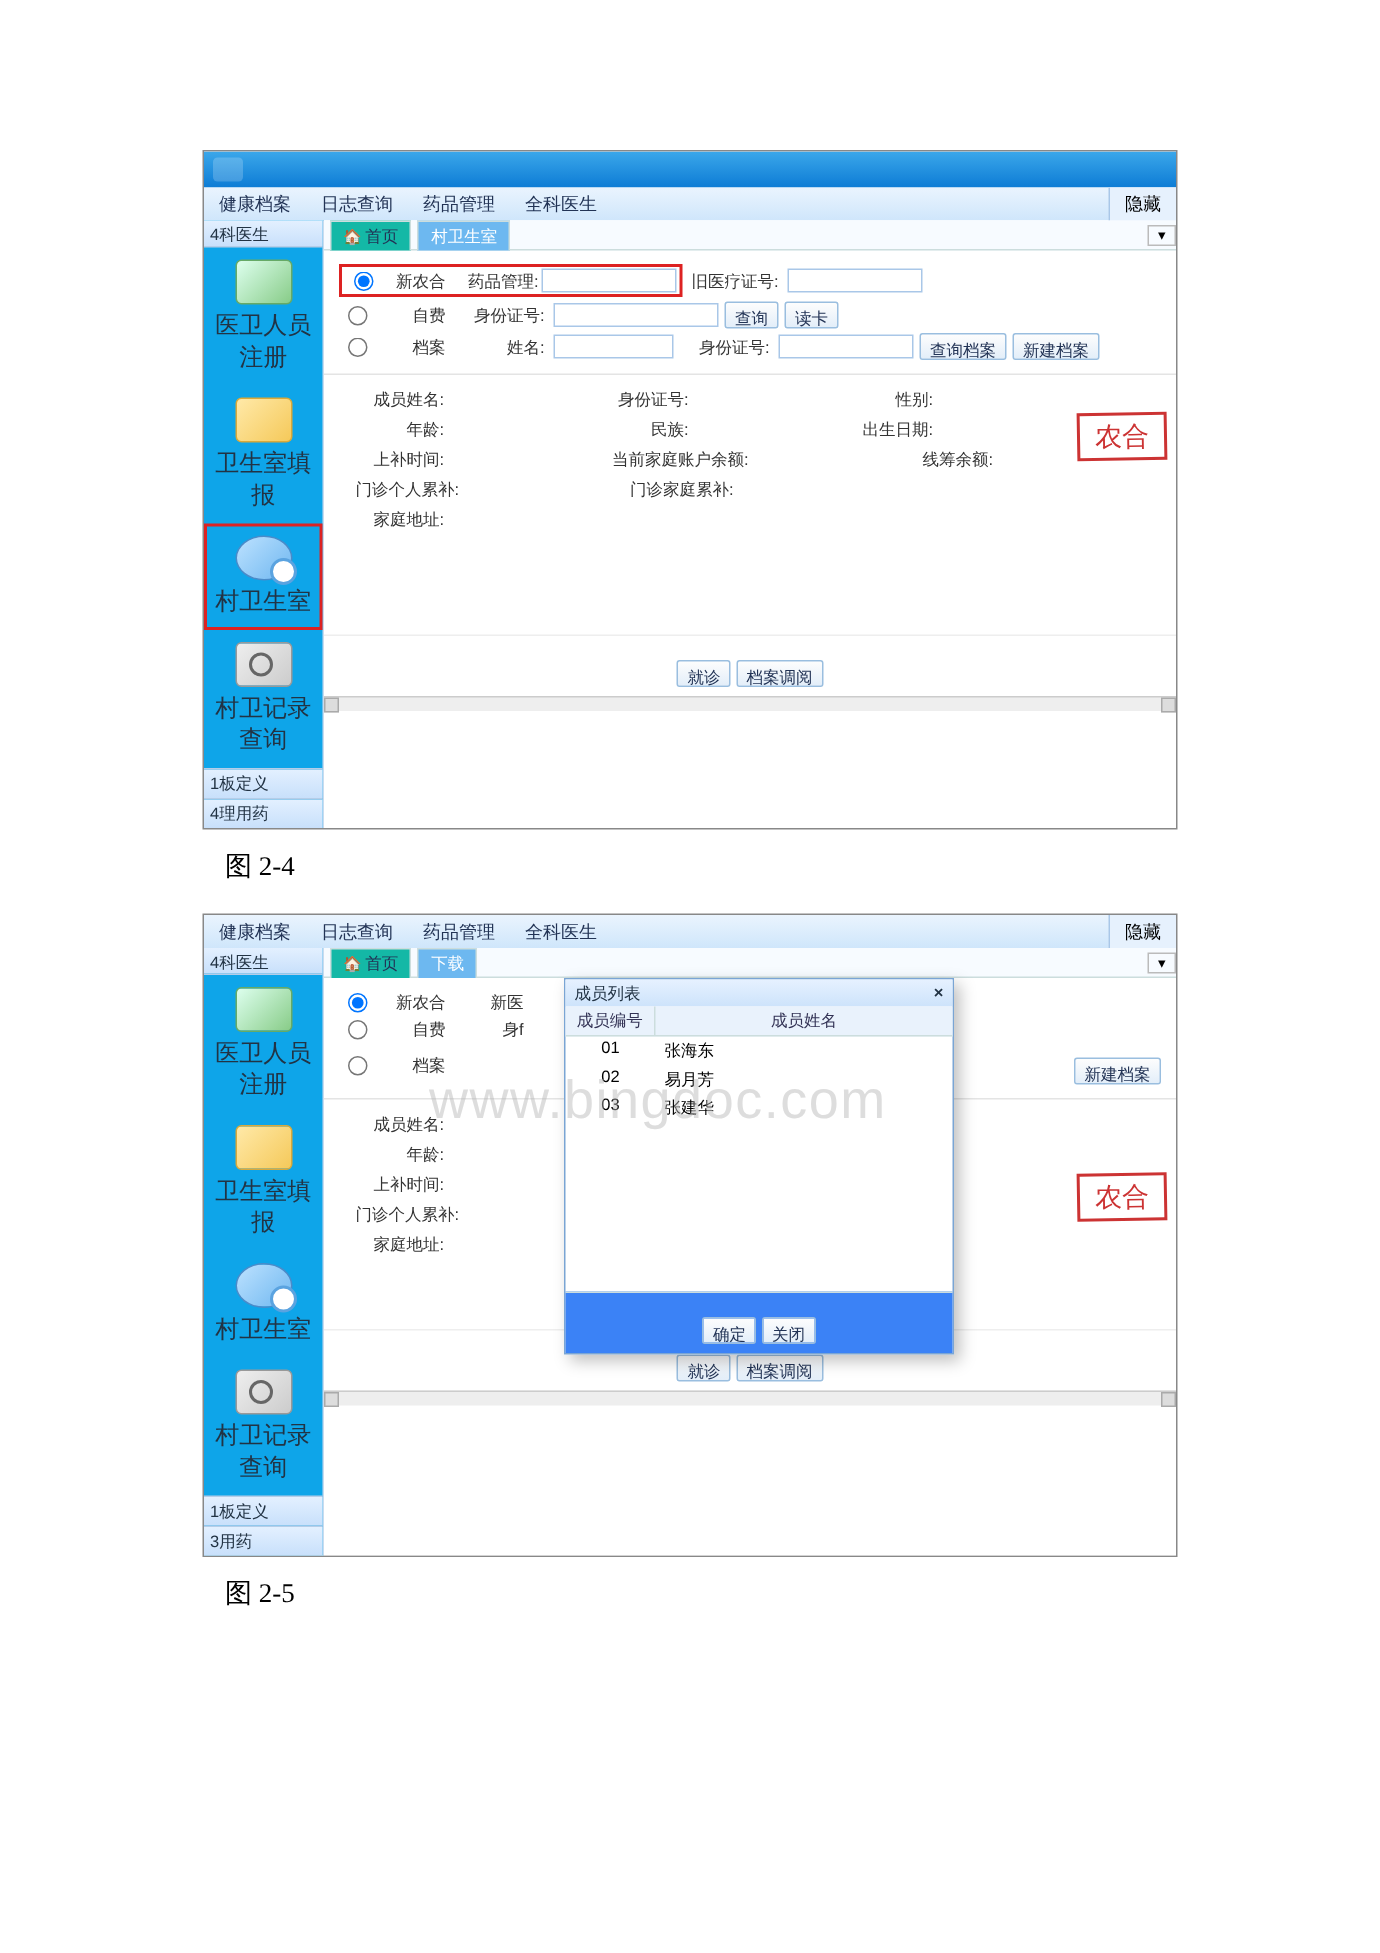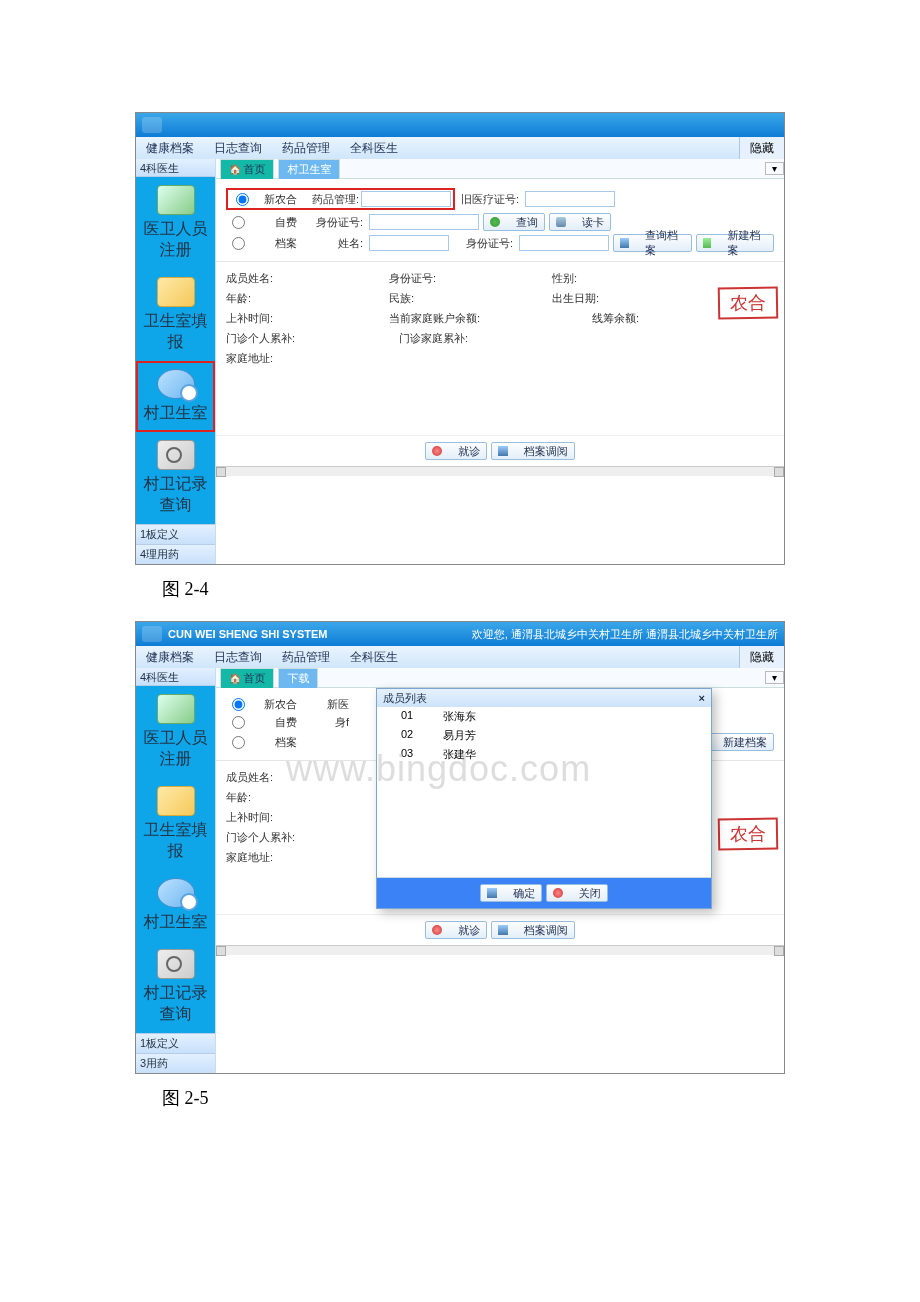--- a/index.html
+++ b/index.html
@@ -1,17 +1,17 @@
 <!DOCTYPE html>
 <html><head>
 <meta charset="utf-8">
 <style>
   * { box-sizing: border-box; margin: 0; padding: 0; }
   body { font-family: "Microsoft YaHei", SimSun, sans-serif; background: #fff; font-size: 12px; }
-  .page { max-width: 920px; margin: 0 auto; padding: 12px; }
+  .page { max-width: 920px; margin: 0 auto; padding: 0; }
   .screenshot { border: 1px solid #888; margin: 0 auto; width: 650px; position: relative; background: #fff; overflow: hidden; }
   .caption { font-size: 18px; font-family: "SimSun", serif; padding: 12px 0 20px 150px; }
   
   
   .titlebar { height: 24px; background: linear-gradient(to bottom,#3ba7ea 0%,#0d7cd5 100%); color: #fff; display: flex; align-items: center; padding: 0 6px; font-size: 11px; font-weight: bold; overflow: hidden; white-space: nowrap; }
   .titlebar .right { margin-left: auto; font-weight: normal; font-size: 11px; }
   .titlebar .logo { width: 20px; height: 16px; background: rgba(255,255,255,0.2); border-radius: 3px; margin-right: 6px; }
 
   
   .menubar { height: 22px; background: linear-gradient(to bottom,#eaf4fe,#cfe6fb); display: flex; align-items: center; font-size: 12px; color: #235; }
@@ -40,45 +40,45 @@
   .tab.active { background:#6db8f0; color:#fff; }
   .tab-close { margin-left:auto; padding:0 6px; border:1px solid #bbb; font-size:10px; }
 
   .form-area { padding: 6px 10px; font-size: 11px; color:#333; }
   .form-row { display: flex; align-items: center; margin: 3px 0; gap: 4px; }
   .form-row label { min-width: 46px; text-align: right; margin-right:2px; }
   .form-row .lbl2 { min-width: 60px; text-align:right; }
   .red-box { border: 2px solid #d22; padding: 1px 2px; display:inline-flex; align-items:center; }
   input.txt { height: 16px; border: 1px solid #a9c7e8; width: 90px; padding: 0 2px; }
   input.radio { margin: 0 2px 0 6px; }
-  .btn { height: 18px; border: 1px solid #9abedf; background: linear-gradient(to bottom,#fdfdfd,#e3eef9); padding: 0 6px; font-size: 11px; display:inline-flex; align-items:center; gap:16px; color:#235; cursor:pointer; border-radius:2px; }
+  .btn { height: 18px; border: 1px solid #9abedf; background: linear-gradient(to bottom,#fdfdfd,#e3eef9); padding: 0 6px; font-size: 11px; display:inline-flex; align-items:center; gap:3px; color:#235; cursor:pointer; border-radius:2px;flex-direction:column; }
   .btn .bi { width:10px; height:10px; display:inline-block; }
   .bi-search { background: radial-gradient(circle,#5b5,#393); border-radius:50%; }
   .bi-card { background: linear-gradient(#acd,#68a); border-radius:2px; }
   .bi-doc { background: linear-gradient(#9cf,#47a); }
   .bi-new { background: linear-gradient(#9e9,#5b5); }
   .bi-plus { background: radial-gradient(circle,#f88,#c33); border-radius:50%; }
   .bi-ok { background: linear-gradient(#9cf,#47a); }
   .bi-close { background: radial-gradient(circle,#f88,#c33); border-radius:50%; }
 
   .stamp { position: absolute; right: 6px; top: 128px; border: 2px solid #c33; color: #c33; font-family: "KaiTi", serif; font-size: 18px; padding: 2px 10px; transform: rotate(-1deg); }
   .stamp2 { top: 150px; }
 
   .info-grid { padding: 4px 10px; font-size: 11px; color:#333; border-top:1px solid #e4e4e4; }
   .info-row { display:flex; margin:5px 0; }
-  .info-row span.l { width:70px; margin-right:3px; }
+  .info-row span.l { width:70px; text-align:right; margin-right:3px; }
   .info-row span.v { width:90px; }
 
   .footer-btns { text-align:center; padding:6px; border-top:1px solid #eee; }
   .scroll { height:10px; background:#eee; border-top:1px solid #ccc; position:relative; }
   .scroll .sl { position:absolute; left:0; width:10px; height:10px; background:#ddd; border:1px solid #aaa; }
   .scroll .sr { position:absolute; right:0; width:10px; height:10px; background:#ddd; border:1px solid #aaa; }
 
   
-  .dialog { position:absolute; left:160px; top:20px; width:336px; background:#fff; border:1px solid #7aa5d4; box-shadow: 4px 4px 10px rgba(0,0,0,0.25); }
+  .dialog { position:absolute; left:160px; top:20px; width:260px; background:#fff; border:1px solid #7aa5d4; box-shadow: 4px 4px 10px rgba(0,0,0,0.25); }
   .dialog-title { background: linear-gradient(to bottom,#e6f1ff,#cde3fb); height:18px; font-size:11px; padding:2px 6px; color:#234; display:flex; align-items:center; }
   .dialog-title .x { margin-left:auto; font-weight:bold; cursor:pointer; }
   .dialog-head { display:flex; background:#e9f2fc; border-bottom:1px solid #cdd; font-size:11px; color:#335; }
   .dialog-head span { padding:2px 6px; }
   .dialog-head .c1 { width:60px; text-align:center; border-right:1px solid #cdd; }
   .dialog-head .c2 { flex:1; text-align:center; }
   .dialog-body { font-size:11px; min-height:170px; }
   .drow { display:flex; }
   .drow .c1 { width:60px; text-align:center; padding:2px; }
   .drow .c2 { flex:1; padding:2px 6px; }
@@ -222,25 +222,20 @@
             <span class="sl"></span>
             <span class="sr"></span>
           </div>
       <div class="stamp">农合</div>
     </div>
   </div>
 </div>
 <div class="caption">图 2-4</div>
 
 <div class="screenshot">
-  <div class="titlebar">
-    <span class="logo"></span>
-    <span>CUN WEI SHENG SHI SYSTEM</span>
-    <span class="right">欢迎您,  通渭县北城乡中关村卫生所  通渭县北城乡中关村卫生所</span>
-  </div>
   <div class="menubar">
     <span>健康档案</span>
     <span>日志查询</span>
     <span>药品管理</span>
     <span>全科医生</span>
     <span class="hide-btn">隐藏</span>
   </div>
   <div class="appbody">
     <div class="sidebar">
       <div class="sidebar-header">4科医生</div>
@@ -321,20 +316,24 @@
       <div class="scroll">
             <span class="sl"></span>
             <span class="sr"></span>
           </div>
       <div class="stamp stamp2">农合</div>
 
       <div class="dialog">
         <div class="dialog-title">
           <span>成员列表</span>
           <span class="x">×</span>
+        </div>
+        <div class="dialog-head">
+          <span class="c1">成员编号</span>
+          <span class="c2">成员姓名</span>
         </div>
         <div class="dialog-body">
           <div class="drow">
                 <span class="c1">01</span>
                 <span class="c2">张海东</span>
               </div>
           <div class="drow">
                 <span class="c1">02</span>
                 <span class="c2">易月芳</span>
               </div>

